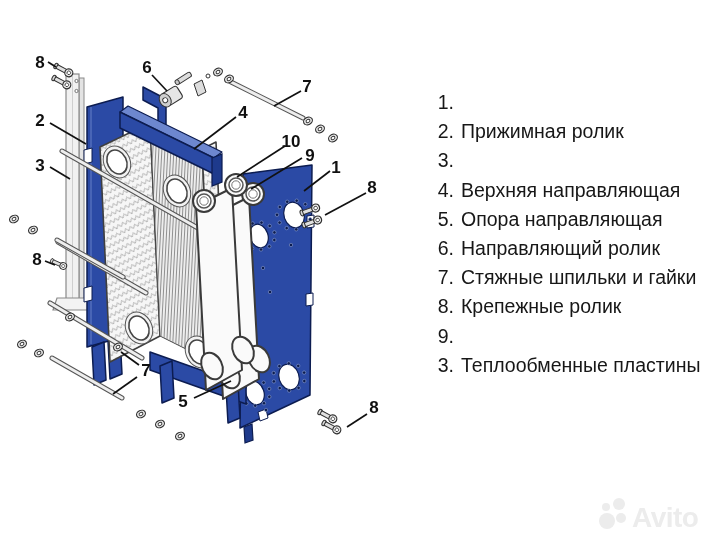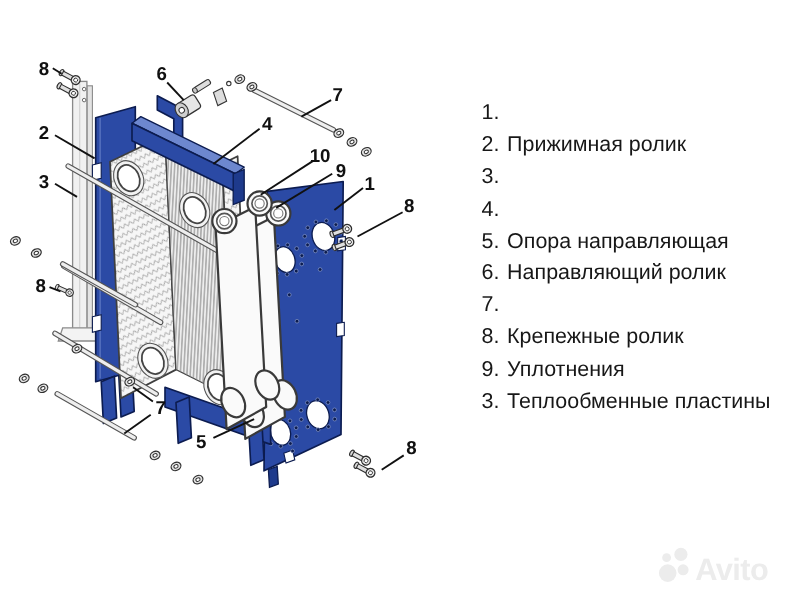--- a/index.html
+++ b/index.html
@@ -293,39 +293,40 @@
       </div>
     <div class="lrow" data-name="legend-item">
         <span class="lnum" data-name="legend-item-number">2.</span>
         <span data-name="legend-item-label">Прижимная ролик</span>
       </div>
     <div class="lrow" data-name="legend-item">
         <span class="lnum" data-name="legend-item-number">3.</span>
       </div>
     <div class="lrow" data-name="legend-item">
         <span class="lnum" data-name="legend-item-number">4.</span>
+        <span data-name="legend-item-label">Верхняя направляющая</span>
       </div>
     <div class="lrow" data-name="legend-item">
         <span class="lnum" data-name="legend-item-number">5.</span>
         <span data-name="legend-item-label">Опора направляющая</span>
       </div>
     <div class="lrow" data-name="legend-item">
         <span class="lnum" data-name="legend-item-number">6.</span>
         <span data-name="legend-item-label">Направляющий ролик</span>
       </div>
     <div class="lrow" data-name="legend-item">
         <span class="lnum" data-name="legend-item-number">7.</span>
+        <span data-name="legend-item-label">Стяжные шпильки и гайки</span>
       </div>
     <div class="lrow" data-name="legend-item">
         <span class="lnum" data-name="legend-item-number">8.</span>
         <span data-name="legend-item-label">Крепежные ролик</span>
       </div>
     <div class="lrow" data-name="legend-item">
         <span class="lnum" data-name="legend-item-number">9.</span>
-        <span data-name="legend-item-label">Уплотнения</span>
       </div>
     <div class="lrow" data-name="legend-item">
         <span class="lnum" data-name="legend-item-number">3.</span>
         <span data-name="legend-item-label">Теплообменные пластины</span>
       </div>
   </div>
 
   <svg class="wm" viewBox="0 0 124 44" data-name="avito-watermark">
     <circle cx="10" cy="15" r="4" data-name="avito-logo-circle"></circle>
     <circle cx="23" cy="12" r="6" data-name="avito-logo-circle"></circle>

